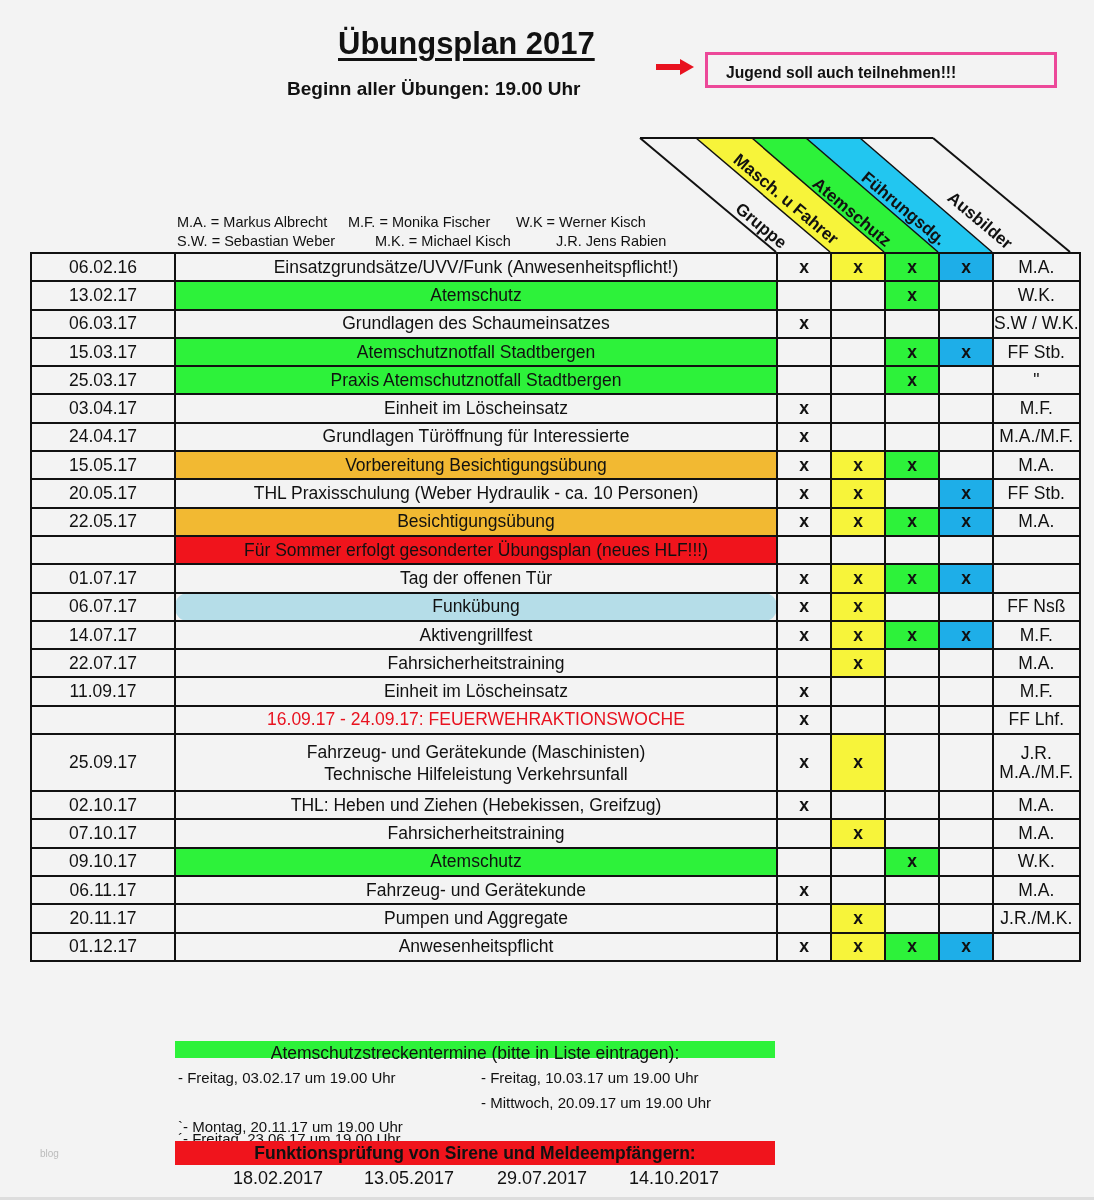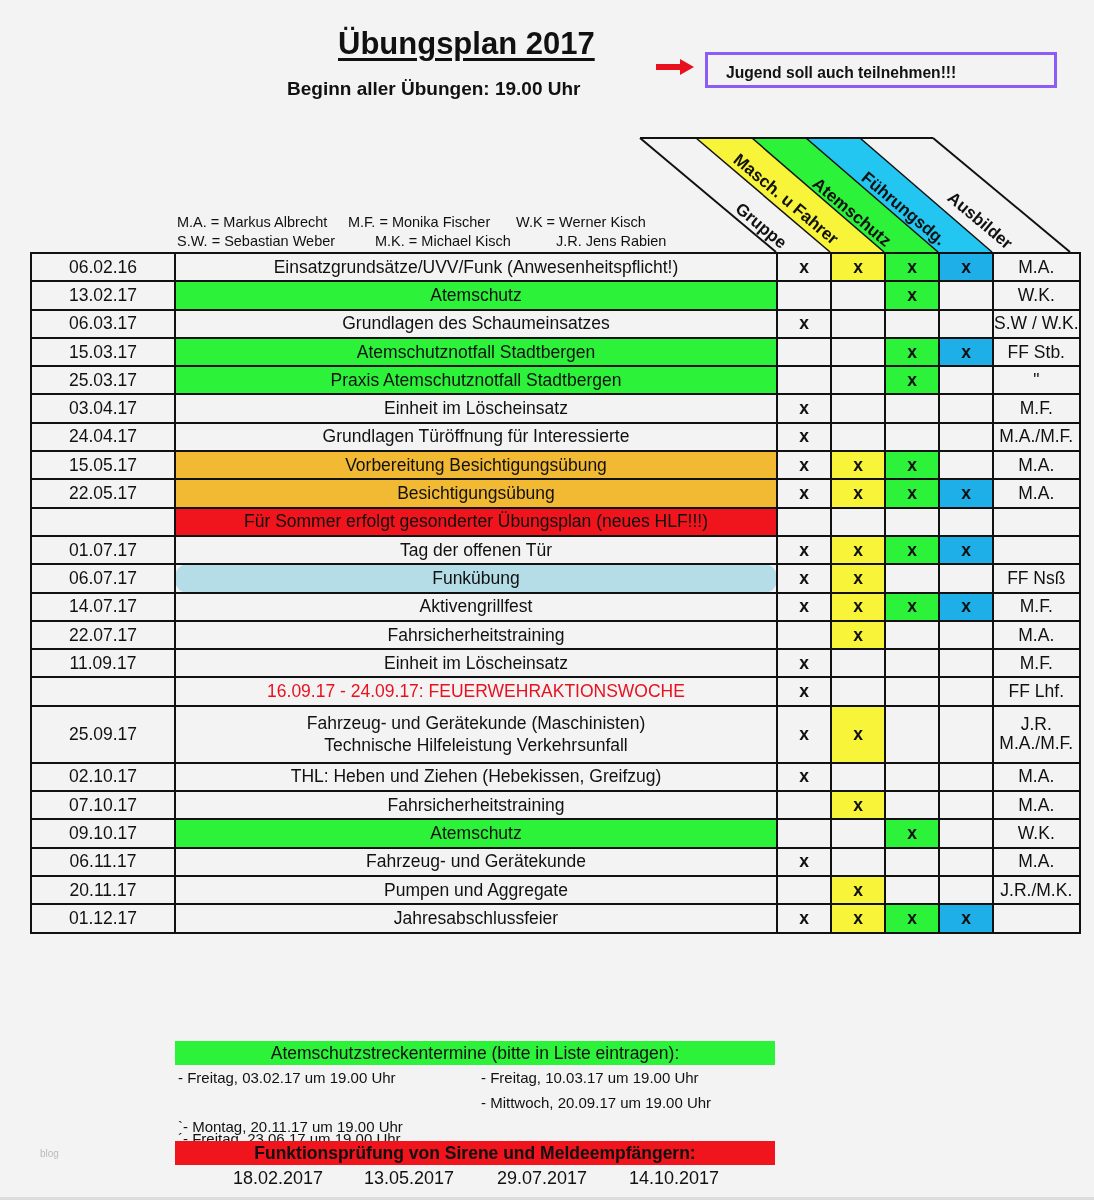--- a/index.html
+++ b/index.html
@@ -10,21 +10,21 @@
   .title {
     position:absolute; left:338px; top:26px; font-size:31px; font-weight:bold;
     text-decoration:underline; text-underline-offset:4px; white-space:nowrap;
   }
   .subtitle {
     position:absolute; left:287px; top:78px; font-size:19px; font-weight:bold; white-space:nowrap;
   }
   .arrow { position:absolute; left:656px; top:59px; width:38px; height:16px; }
   .notice {
     position:absolute; left:705px; top:52px; width:346px; height:30px;
-    border:3px solid #8b5cf6; box-sizing:content-box;
+    border:3px solid #ec4899; box-sizing:content-box;
   }
   .notice span {
     position:absolute; left:18px; top:8px; font-size:17px; font-weight:bold; white-space:nowrap;
     transform:scaleX(0.92); transform-origin:left center;
   }
   .legend { position:absolute; font-size:14.5px; white-space:nowrap; }
   .hdr-svg { position:absolute; left:0; top:0; }
   .hdr-label {
     position:absolute; font-size:17px; font-weight:bold; white-space:nowrap;
     transform-origin:left top; transform:rotate(40deg);
@@ -156,20 +156,29 @@
       <tr>
         <td class="date">15.05.17</td>
         <td class="topic" style="background: rgb(242, 185, 50);">Vorbereitung Besichtigungsübung</td>
         <td class="chk">x</td>
         <td class="chk" style="background: rgb(247, 244, 58);">x</td>
         <td class="chk" style="background: rgb(45, 242, 58);">x</td>
         <td class="chk"></td>
         <td class="trainer">M.A.</td>
       </tr>
       <tr>
+        <td class="date">20.05.17</td>
+        <td class="topic">THL Praxisschulung (Weber Hydraulik - ca. 10 Personen)</td>
+        <td class="chk">x</td>
+        <td class="chk" style="background: rgb(247, 244, 58);">x</td>
+        <td class="chk"></td>
+        <td class="chk" style="background: rgb(30, 174, 232);">x</td>
+        <td class="trainer">FF Stb.</td>
+      </tr>
+      <tr>
         <td class="date">22.05.17</td>
         <td class="topic" style="background: rgb(242, 185, 50);">Besichtigungsübung</td>
         <td class="chk">x</td>
         <td class="chk" style="background: rgb(247, 244, 58);">x</td>
         <td class="chk" style="background: rgb(45, 242, 58);">x</td>
         <td class="chk" style="background: rgb(30, 174, 232);">x</td>
         <td class="trainer">M.A.</td>
       </tr>
       <tr>
         <td class="date"></td>
@@ -289,31 +298,31 @@
         <td class="date">20.11.17</td>
         <td class="topic">Pumpen und Aggregate</td>
         <td class="chk"></td>
         <td class="chk" style="background: rgb(247, 244, 58);">x</td>
         <td class="chk"></td>
         <td class="chk"></td>
         <td class="trainer">J.R./M.K.</td>
       </tr>
       <tr>
         <td class="date">01.12.17</td>
-        <td class="topic">Jahresabschlussfeier</td>
+        <td class="topic">Anwesenheitspflicht</td>
         <td class="chk">x</td>
         <td class="chk" style="background: rgb(247, 244, 58);">x</td>
         <td class="chk" style="background: rgb(45, 242, 58);">x</td>
         <td class="chk" style="background: rgb(30, 174, 232);">x</td>
         <td class="trainer"></td>
       </tr>
     </tbody>
 </table>
 
-<div class="bar" style="top: 1041px; height: 24px; line-height: 24px; background: rgb(45, 242, 58);">
+<div class="bar" style="top: 1041px; height: 17px; line-height: 24px; background: rgb(45, 242, 58);">
   <span>Atemschutzstreckentermine (bitte in Liste eintragen):</span>
 </div>
 <div class="streck-item" style="left:178px;top:1069px;"> - Freitag, 03.02.17 um 19.00 Uhr</div>
 <div class="streck-item" style="left:481px;top:1069px;">- Freitag, 10.03.17 um 19.00 Uhr</div>
 <div class="streck-item" style="left:178px;top:1130px;">´- Freitag, 23.06.17 um 19.00 Uhr</div>
 <div class="streck-item" style="left:481px;top:1094px;">- Mittwoch, 20.09.17 um 19.00 Uhr</div>
 <div class="streck-item" style="left:178px;top:1118px;">`- Montag, 20.11.17 um 19.00 Uhr</div>
 
 <div class="bar" style="top: 1141px; height: 24px; line-height: 24px; font-weight: bold; background: rgb(240, 20, 28);">
   <span>Funktionsprüfung von Sirene und Meldeempfängern:</span>

